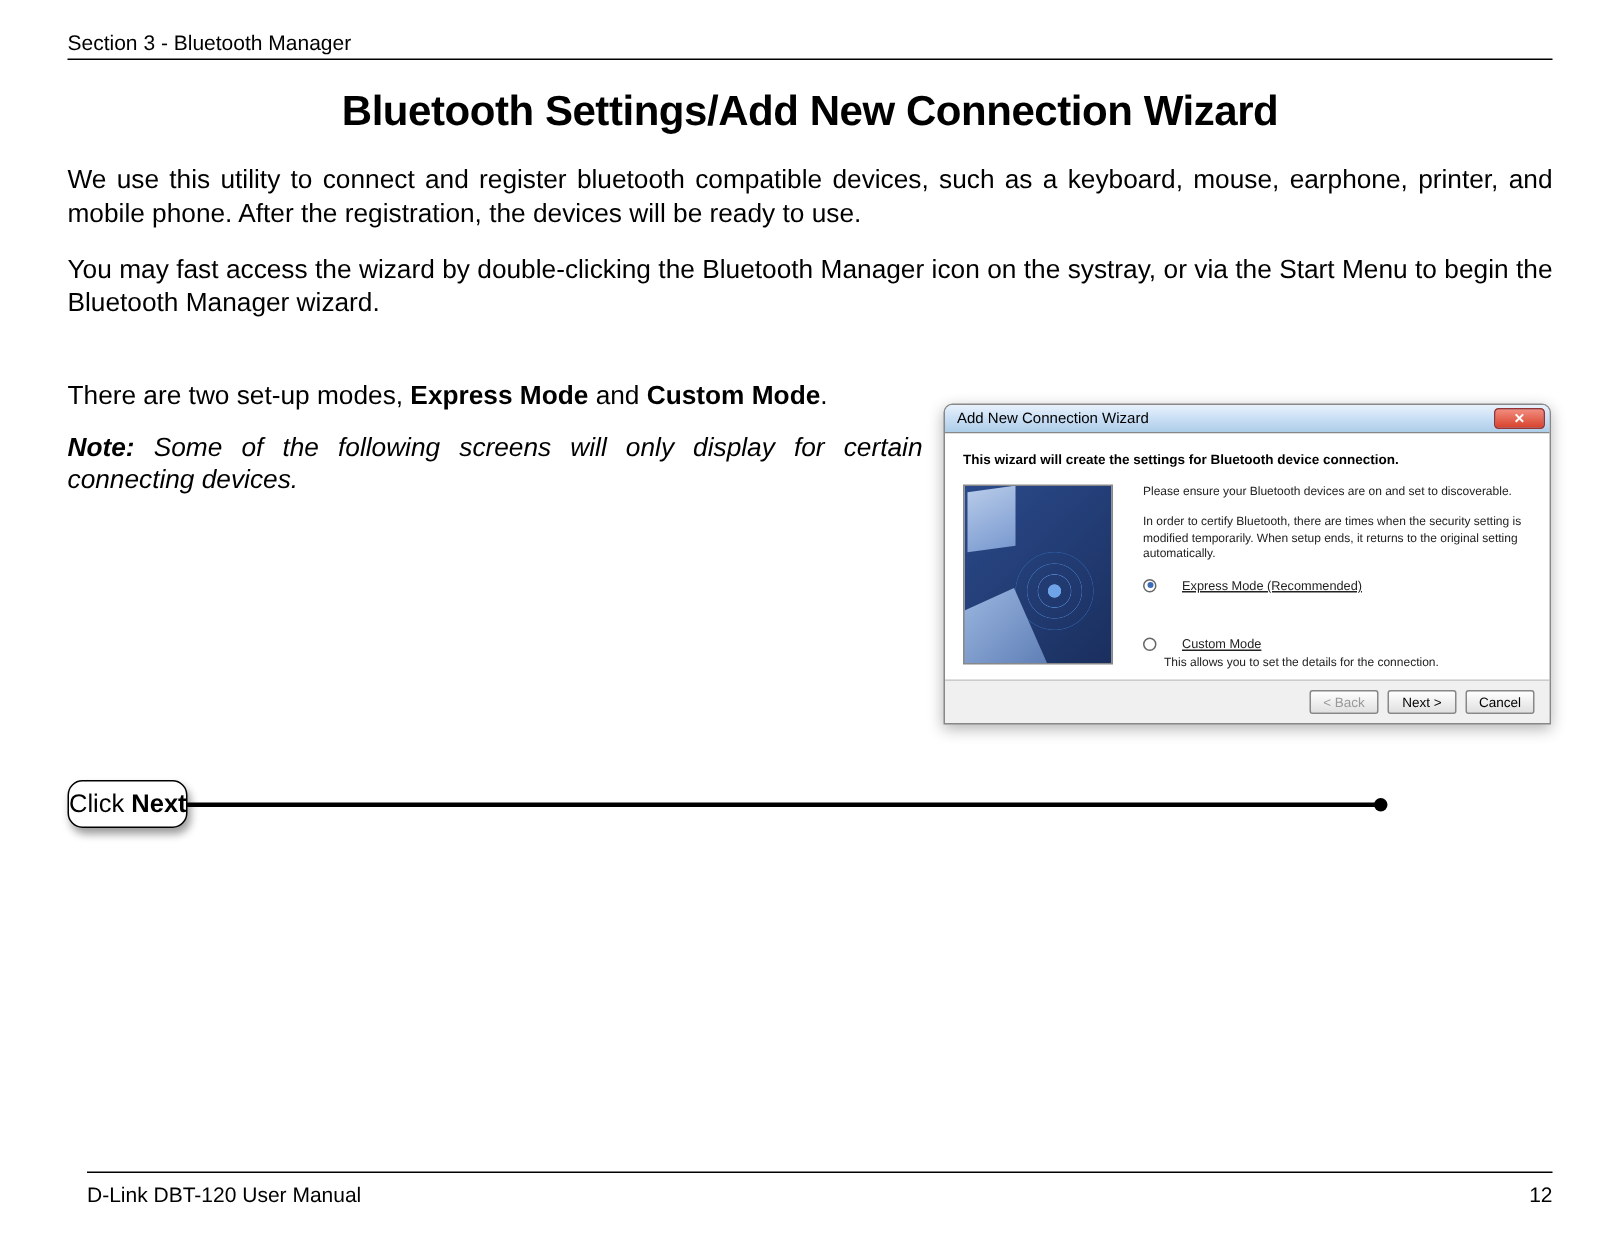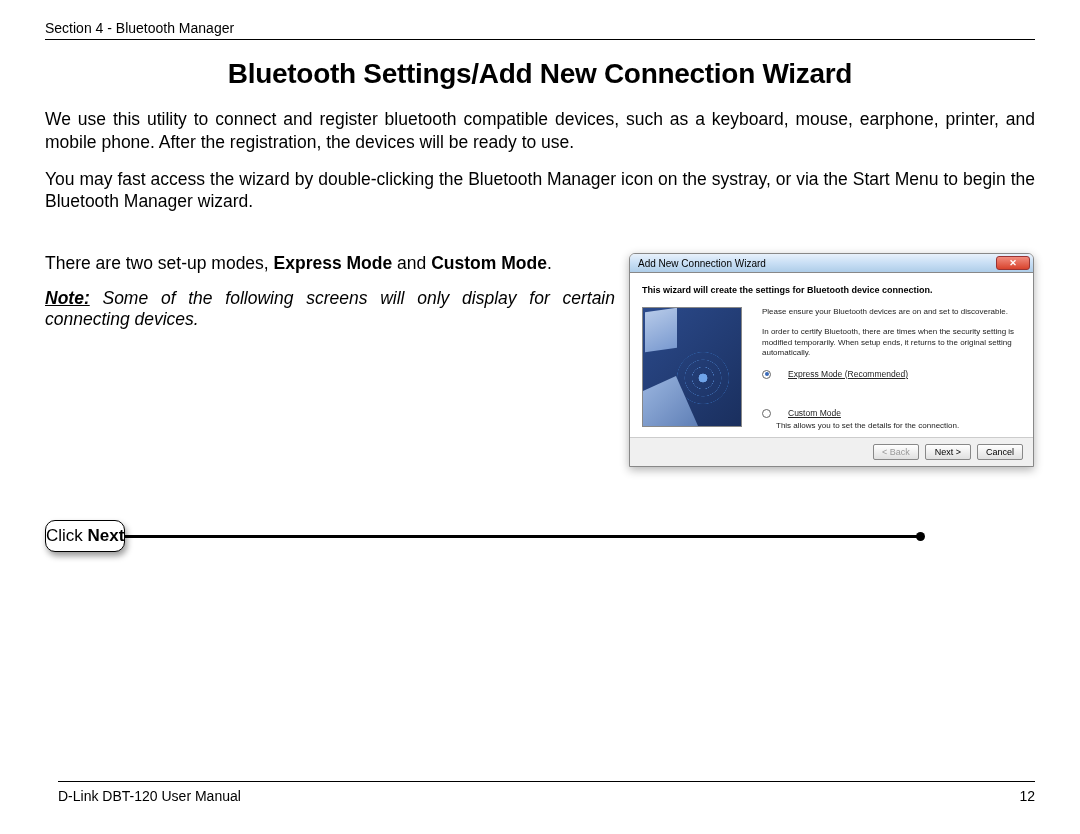--- a/index.html
+++ b/index.html
@@ -39,22 +39,22 @@
     gap: 14px;
     align-items: flex-start;
   }
   .left-col {
     flex: 0 0 570px;
     position: relative;
   }
   .mode-line { font-size: 17.5px; margin-bottom: 14px; }
   .note-line { font-size: 17.5px; font-style: italic; text-align: justify; }
   .bold { font-weight: 700; font-style: normal; }
-  .bold-ital { font-weight: 700; font-style: italic; text-decoration: underline; }
-  .right-col { flex: 1; }
+  .bold-ital { font-weight: 700; font-style: italic; }
+  .right-col { flex: 1; margin-top: 16px; }
   .wizard-window {
     border: 1px solid #888;
     border-radius: 6px 6px 0 0;
     overflow: hidden;
     box-shadow: 0 3px 10px rgba(0,0,0,0.3);
     background: #f0f0f0;
     width: 405px;
   }
   .wiz-titlebar {
     background: linear-gradient(to bottom, #e8f1fb 0%, #c9dff5 50%, #aecde8 100%);
@@ -177,21 +177,21 @@
     border-top: 1.5px solid #000;
     padding-top: 6px;
     display: flex;
     justify-content: space-between;
     font-size: 14px;
   }
 </style>
 </head>
 <body>
 
-<div class="header-sec">Section 4 - Bluetooth Manager</div>
+<div class="header-sec">Section 3 - Bluetooth Manager</div>
 
 <div class="title">Bluetooth Settings/Add New Connection Wizard</div>
 
 <div class="para">We use this utility to connect and register bluetooth compatible devices, such as a keyboard, mouse, earphone, printer, and mobile phone. After the registration, the devices will be ready to use.</div>
 <div class="para">You may fast access the wizard by double-clicking the Bluetooth Manager icon on the systray, or via the Start Menu to begin the Bluetooth Manager wizard.</div>
 
 <div class="content-row">
   <div class="left-col">
     <div class="mode-line">
       <span>There are two set-up modes, </span><span class="bold">Express Mode</span><span> and </span><span class="bold">Custom Mode</span><span>.</span>

